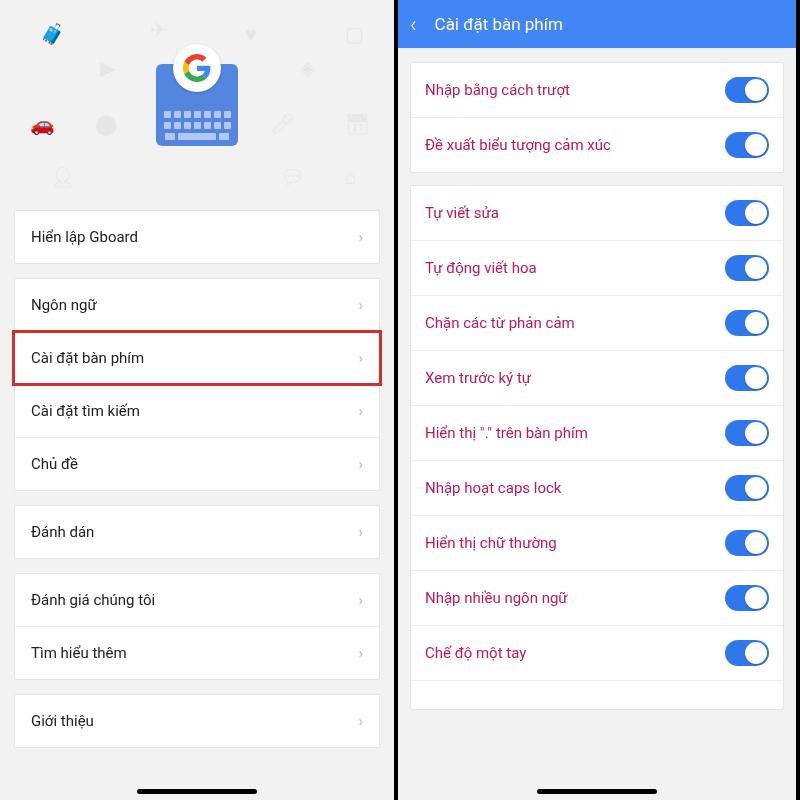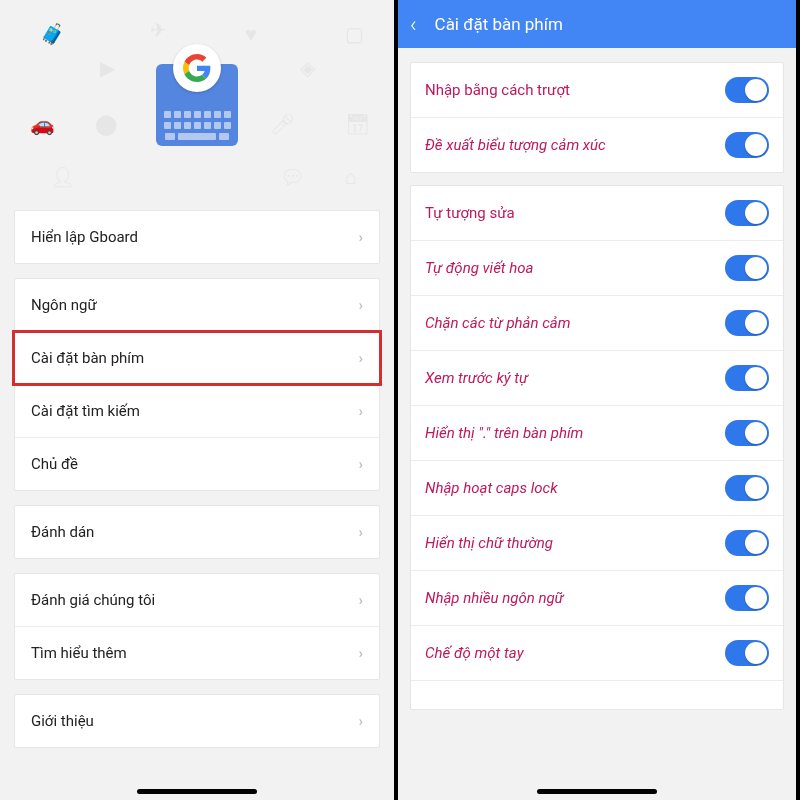--- a/index.html
+++ b/index.html
@@ -158,21 +158,21 @@
     border: 1px solid #e5e5e5;
   }
   .toggle-row {
     display: flex;
     align-items: center;
     justify-content: space-between;
     padding: 14px 14px;
     font-size: 15px;
     color: #be185d;
   }
-  .toggle-row + .toggle-row { border-top: 1px solid #ececec; font-style: italic; }
+  .toggle-row + .toggle-row { border-top: 1px solid #ececec; }
   .switch {
     width: 44px;
     height: 26px;
     border-radius: 13px;
     position: relative;
     flex-shrink: 0;
   }
   .switch.on { background: #2f78ec; }
   .knob {
     position: absolute;
@@ -322,21 +322,21 @@
               <span>Đề xuất biểu tượng cảm xúc</span>
               <div class="switch on">
                 <div class="knob"></div>
               </div>
             </div>
           </div>
         </div>
         <div class="section">
           <div class="toggle-group">
             <div class="toggle-row">
-              <span>Tự tượng sửa</span>
+              <span>Tự viết sửa</span>
               <div class="switch on">
                 <div class="knob"></div>
               </div>
             </div>
             <div class="toggle-row">
               <span>Tự động viết hoa</span>
               <div class="switch on">
                 <div class="knob"></div>
               </div>
             </div>

